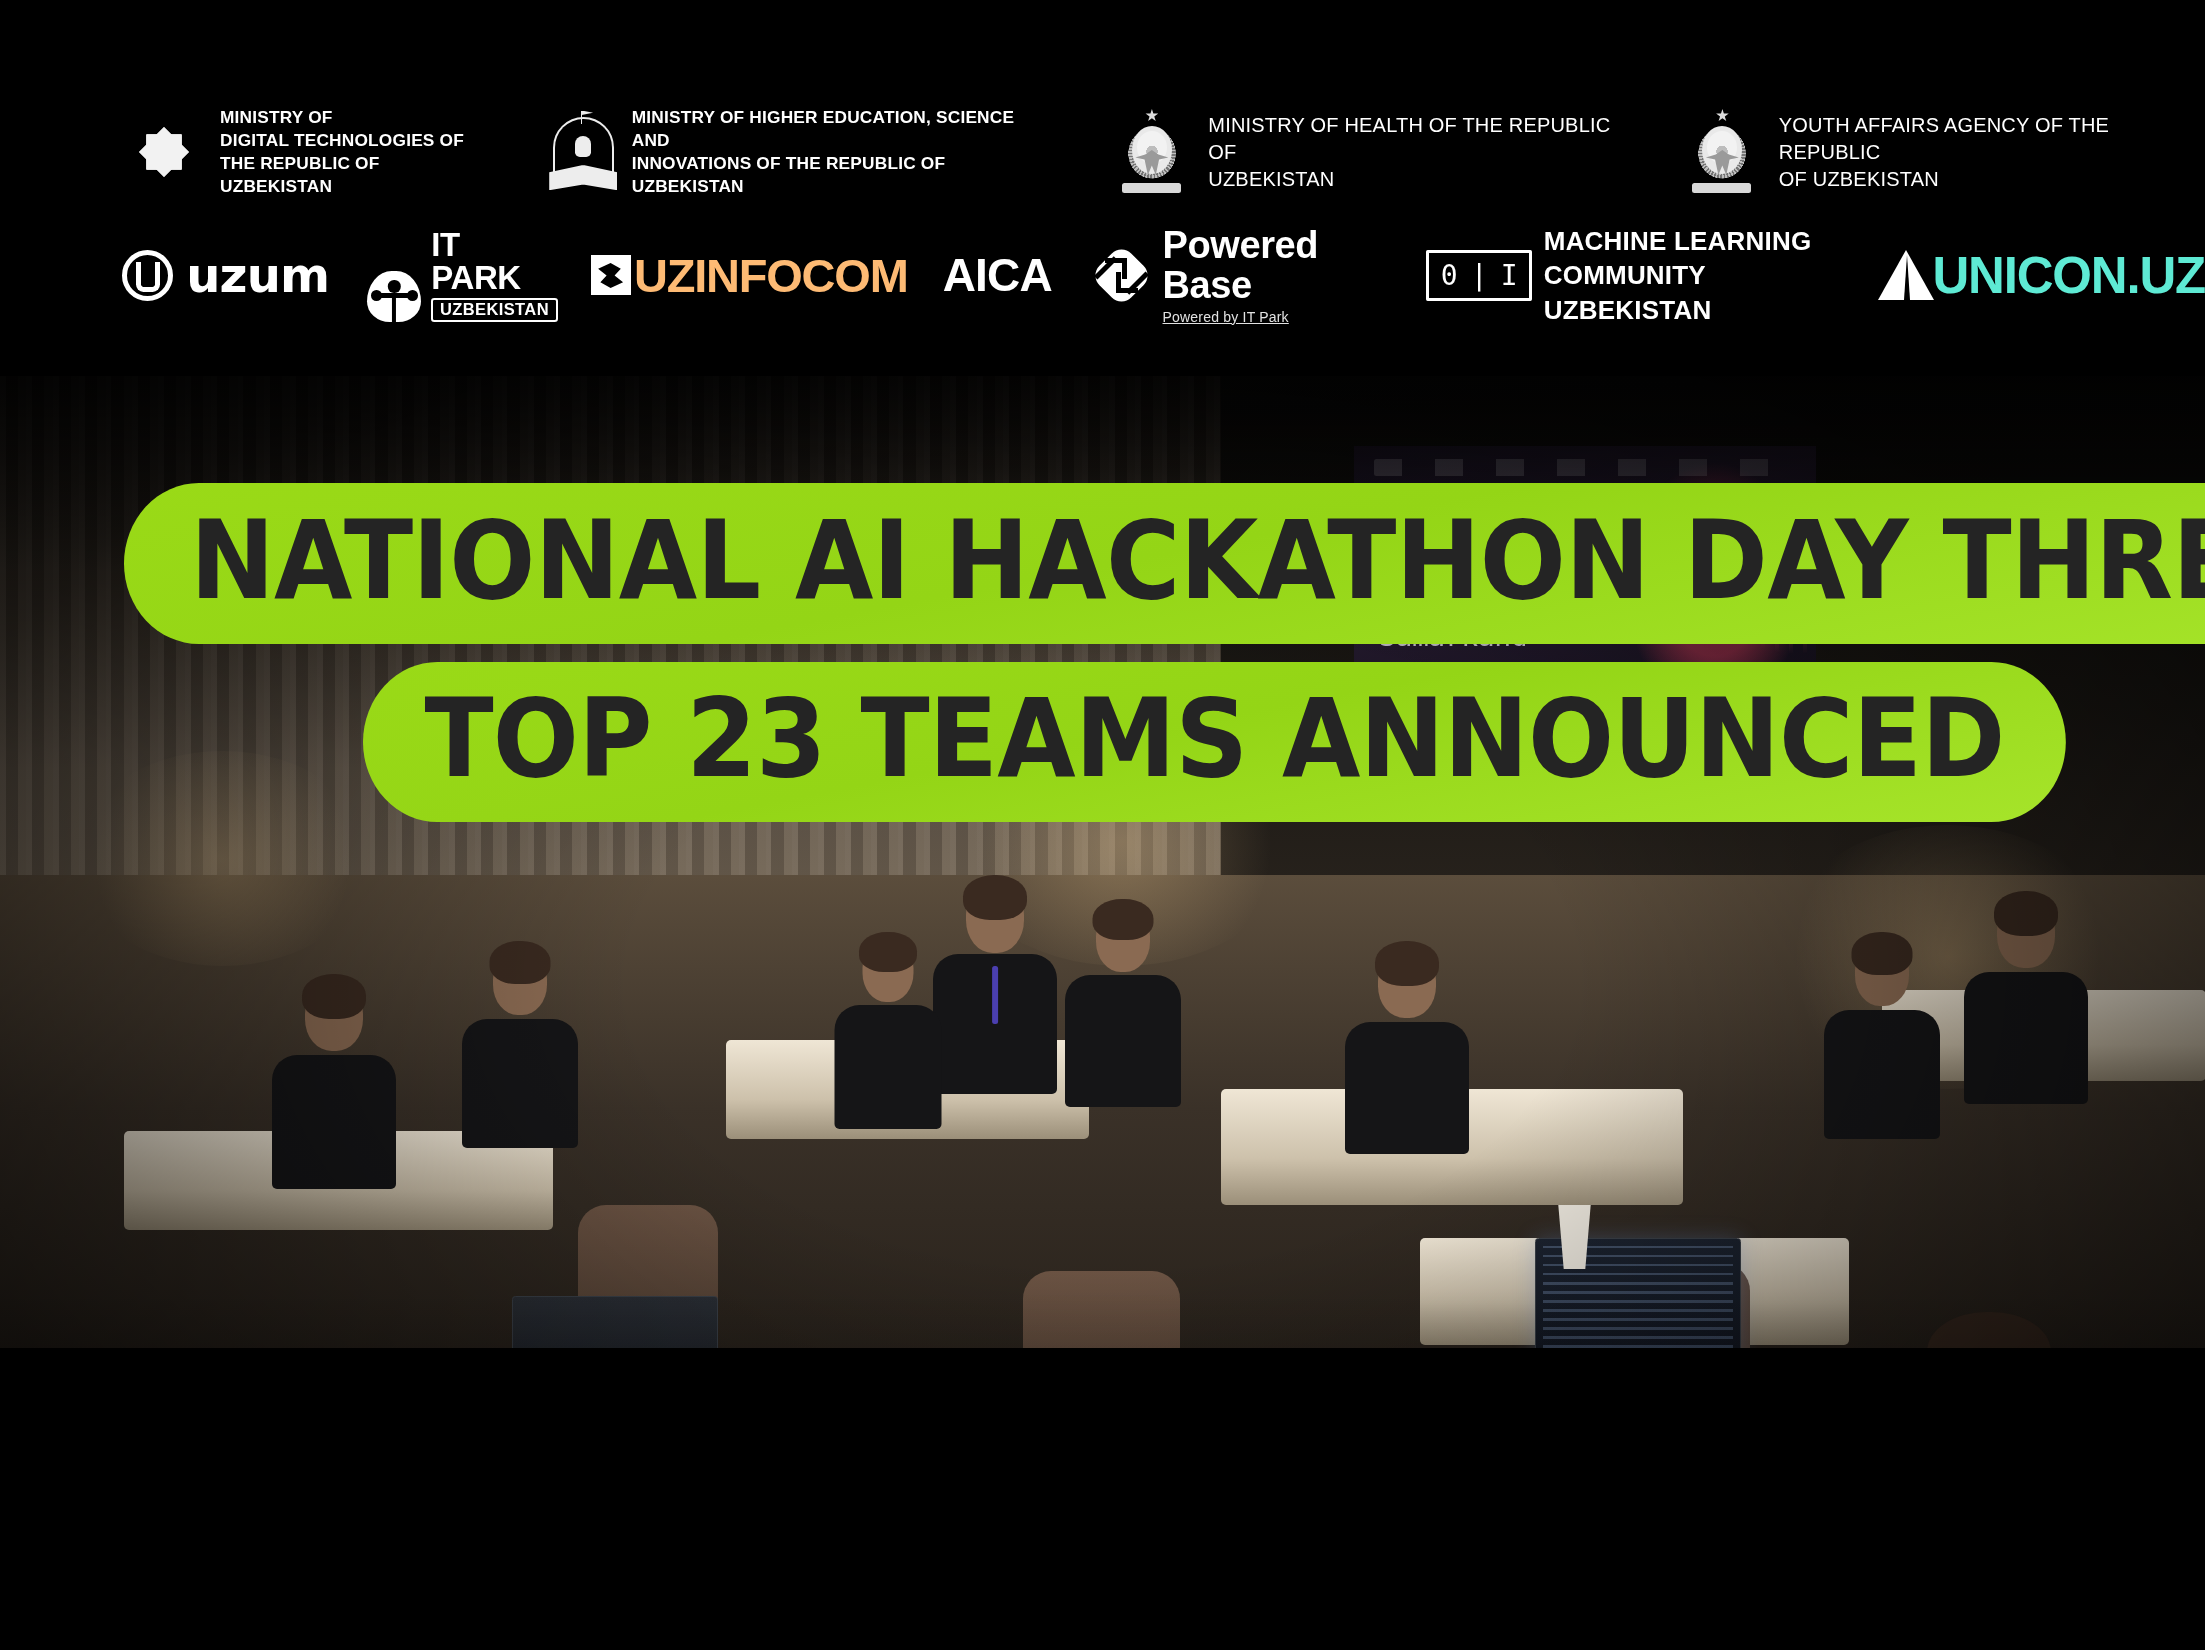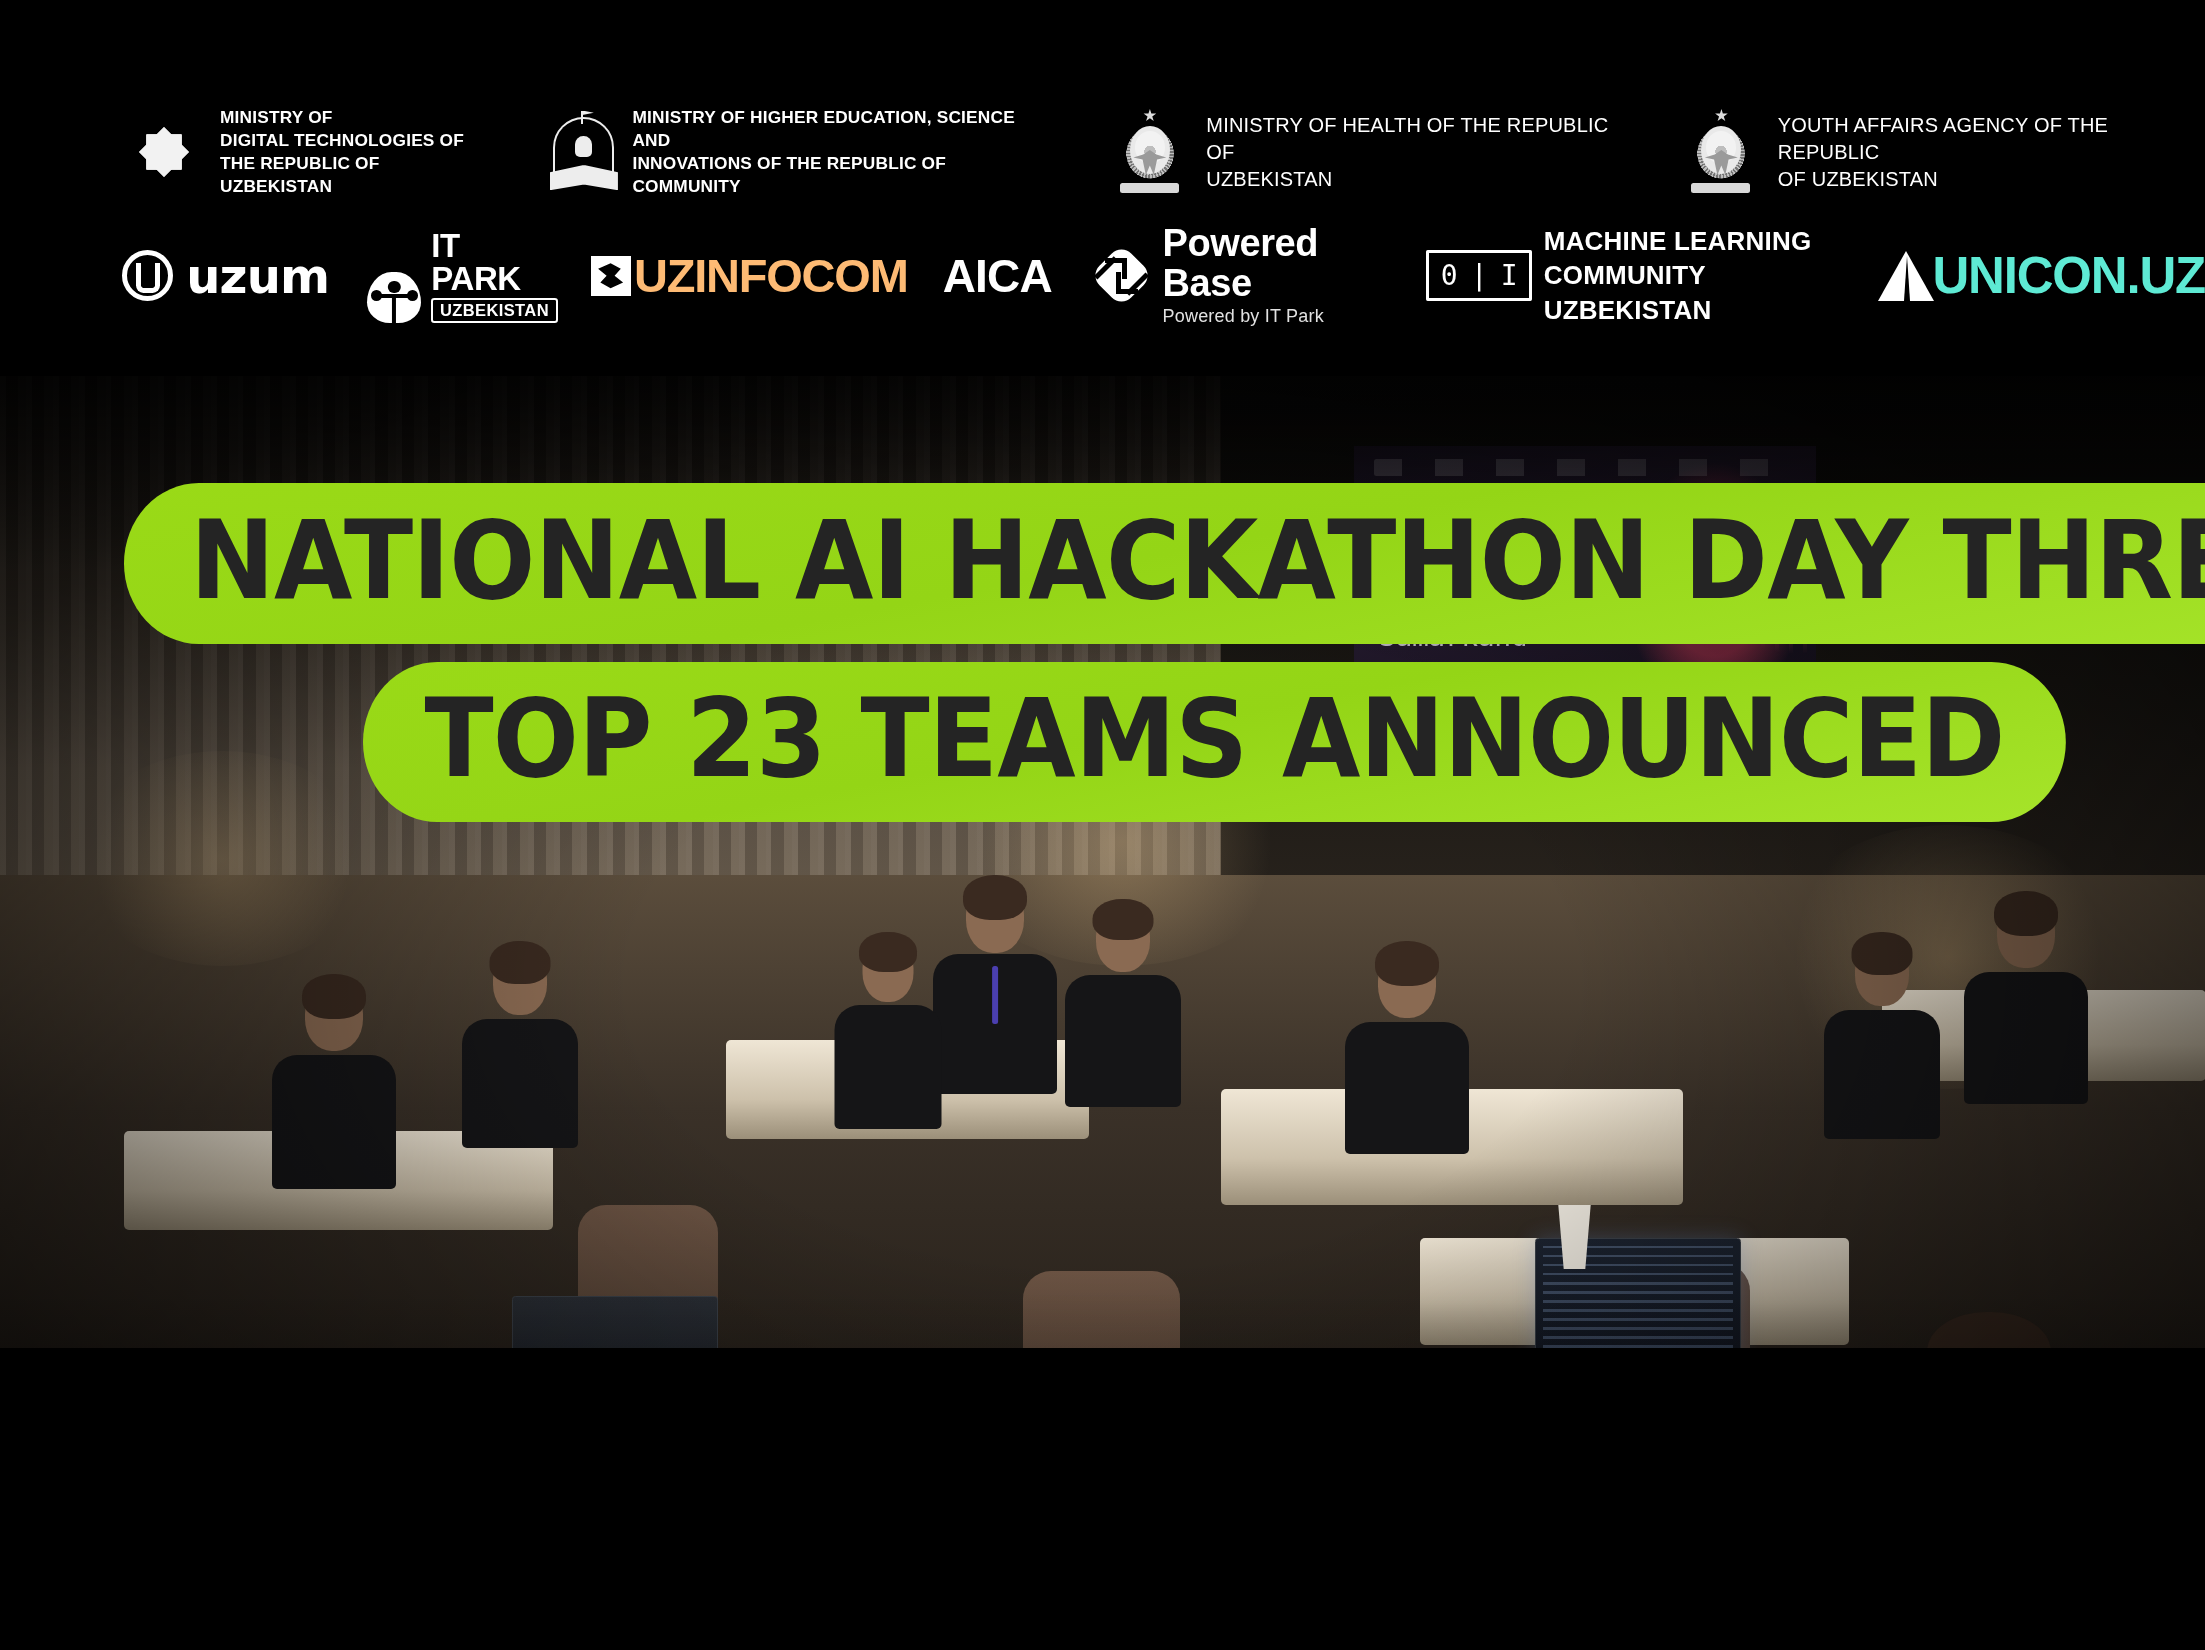--- a/index.html
+++ b/index.html
@@ -175,21 +175,21 @@
     background:#000; transform:rotate(45deg); transform-origin:top;
   }
   .sb-mark .ar2{ right:13.2px; bottom:11.6px; border-right:none; border-top:none;
     border-left:5px solid #000; border-bottom:5px solid #000; }
   .sb-mark .ar2::after{
     content:""; position:absolute; left:3.3px; bottom:-5px; width:5px; height:28px;
     background:#000; transform:rotate(45deg); transform-origin:bottom;
   }
   .sb-text{ margin-left:11.6px; }
   .sb-title{ font-size:38px; font-weight:700; color:#fff; letter-spacing:-0.4px; line-height:1.05; }
-  .sb-sub{ font-size:18px; font-weight:400; color:#e2e2e2; letter-spacing:0.2px; margin-top:2.5px; }
+  .sb-sub{ font-size:14px; font-weight:400; color:#e2e2e2; letter-spacing:0.2px; margin-top:2.5px;text-decoration:underline; }
 
   .ml-mark{
     display:flex; align-items:center; justify-content:center; gap:13.2px;
     border:3.3px solid #fff; border-radius:1.7px;
     padding:5px 11.6px; height:51px; flex:0 0 auto;
   }
   .ml-mark span{ font-size:28px; color:#fff; font-family:"DejaVu Sans Mono", monospace; }
   .ml-text{
     margin-left:11.6px; color:#fff; font-size:26px; font-weight:700;
     line-height:1.32; white-space:pre-line; letter-spacing:0.2px;
@@ -502,21 +502,21 @@
         <div class="gov-mark">
           <div class="book-emblem">
             <div class="flag-pole"></div>
               <div class="flag"></div>
             <div class="arch"></div>
               <div class="bulb"></div>
               <div class="pages"></div>
           </div>
         </div>
         <div class="gov-text" style="margin-left:13.2px;">MINISTRY OF HIGHER EDUCATION, SCIENCE AND
-INNOVATIONS OF THE REPUBLIC OF COMMUNITY</div>
+INNOVATIONS OF THE REPUBLIC OF UZBEKISTAN</div>
       </div>
 
       <div class="gov-logo" style="margin-right:48px;">
         <div class="gov-mark">
           <div class="emblem">
             <div class="wreath"></div>
               <div class="disc"></div>
               <div class="sun"></div>
             <div class="bird"></div>
               <div class="star"></div>

